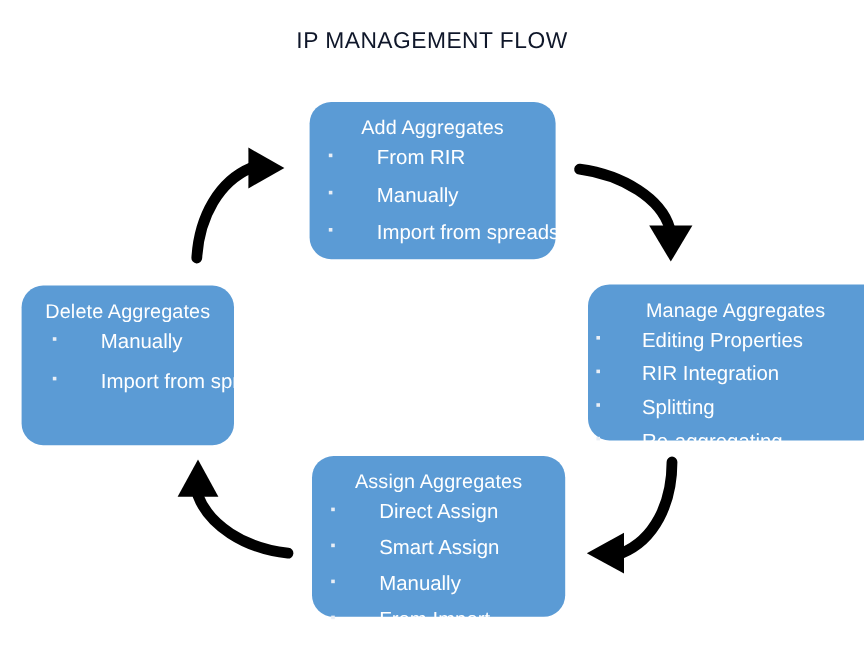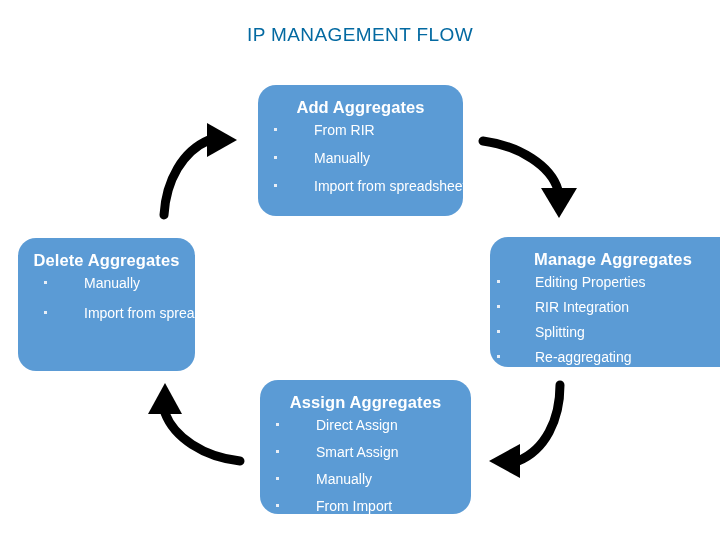--- a/index.html
+++ b/index.html
@@ -19,48 +19,48 @@
   }
   #title {
     position: absolute;
     left: 0;
     top: 24px;
     width: 720px;
     text-align: center;
     font-size: 19px;
     font-weight: 400;
     letter-spacing: 0.4px;
-    color: #0369a1;
+    color: #0f172a;
   }
   .node {
     position: absolute;
     background: #5b9bd5;
     border-radius: 18px;
     box-sizing: border-box;
     padding: 0;
   }
   .node-title {
     text-align: center;
     color: #ffffff;
-    font-weight: bold;
+    font-weight: normal;
     font-size: 16.5px;
     line-height: 1.1;
     padding-top: 13px;
     padding-bottom: 7px;
     letter-spacing: 0.1px;
   }
   .bullets {
     list-style: none;
     margin: 0;
     padding: 0 6px 0 8px;
   }
   .bullets li {
     position: relative;
     color: #ffffff;
-    font-size: 14px;
+    font-size: 17px;
     line-height: 1.0;
     padding: 0 0 0 48px;
     margin-bottom: 11px;
     white-space: nowrap;
   }
   .bullets li .bullet-mark {
     position: absolute;
     left: 8px;
     top: 5px;
     width: 3px;

